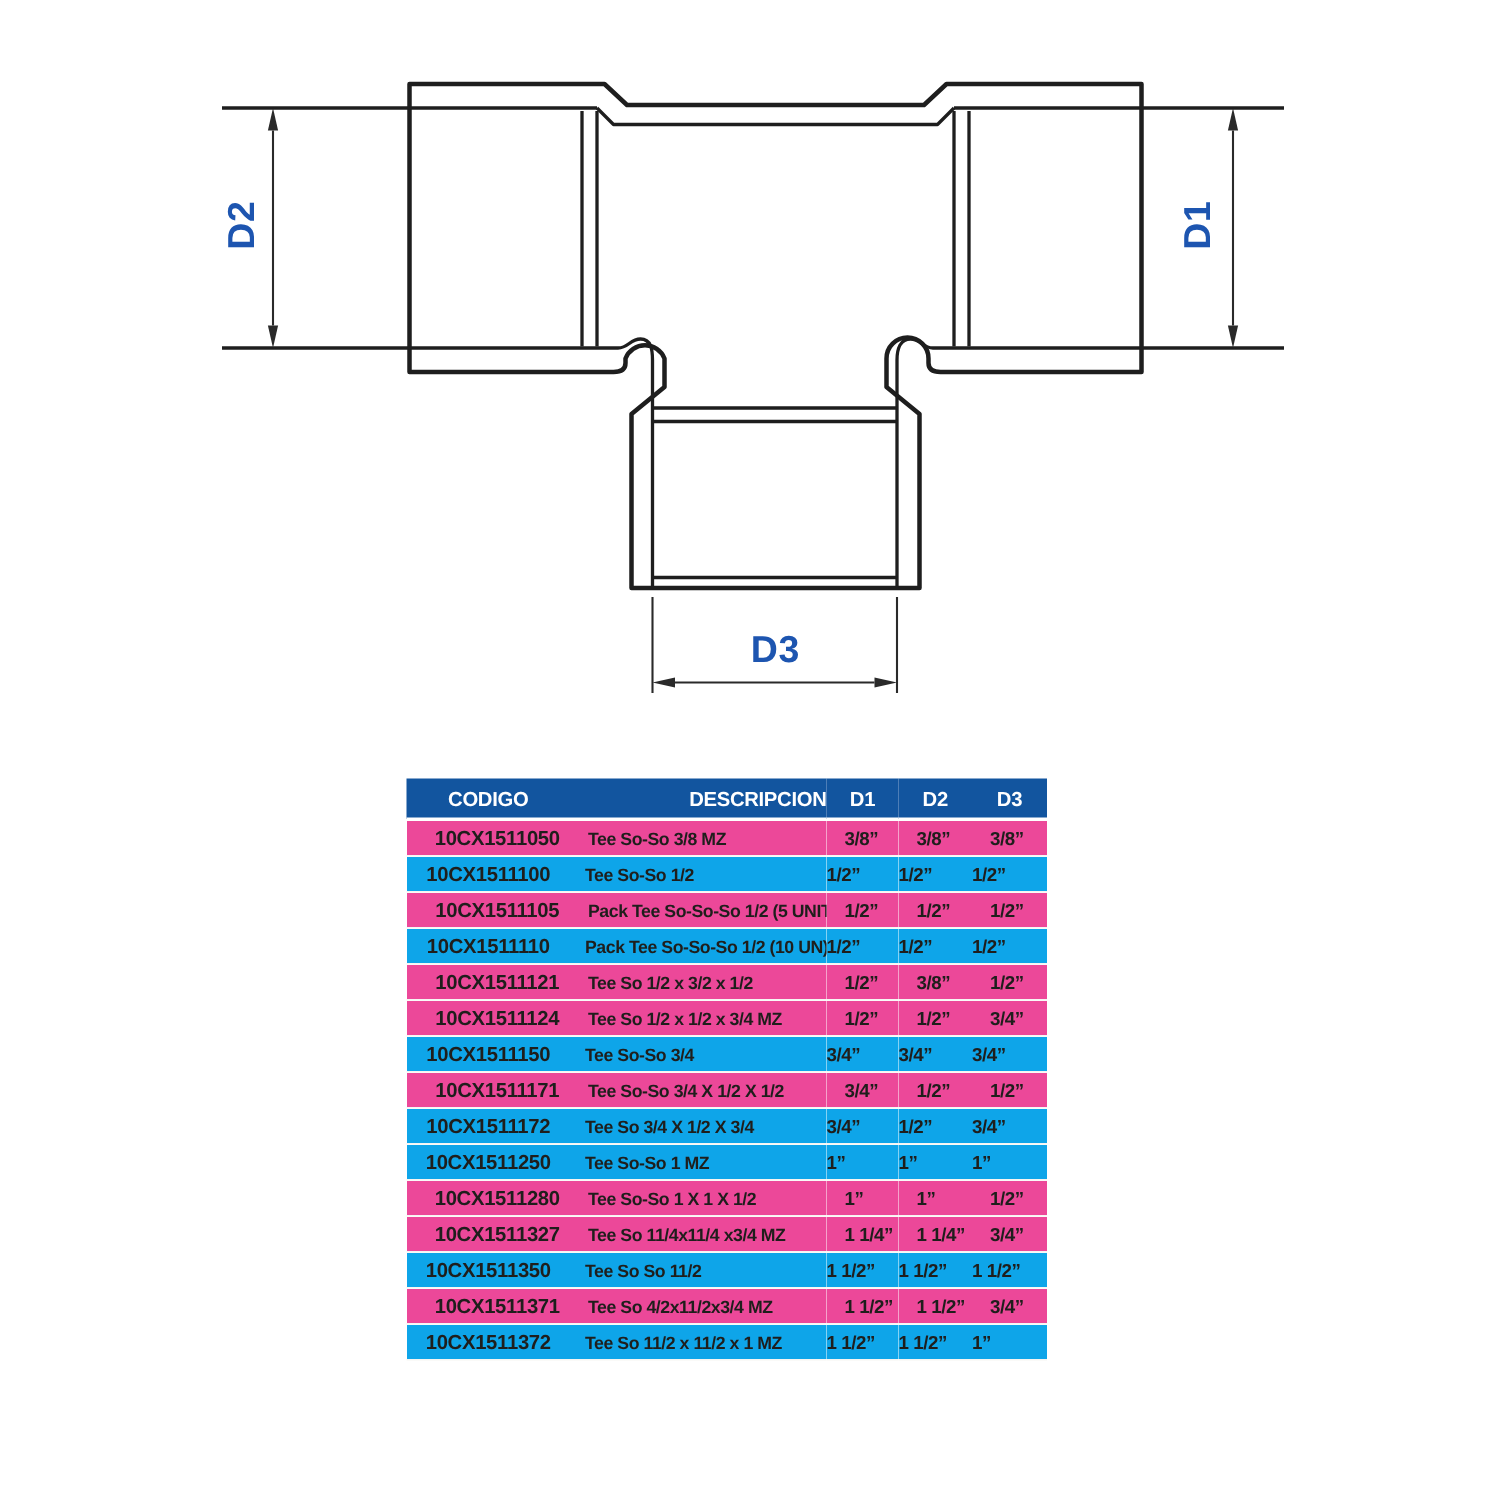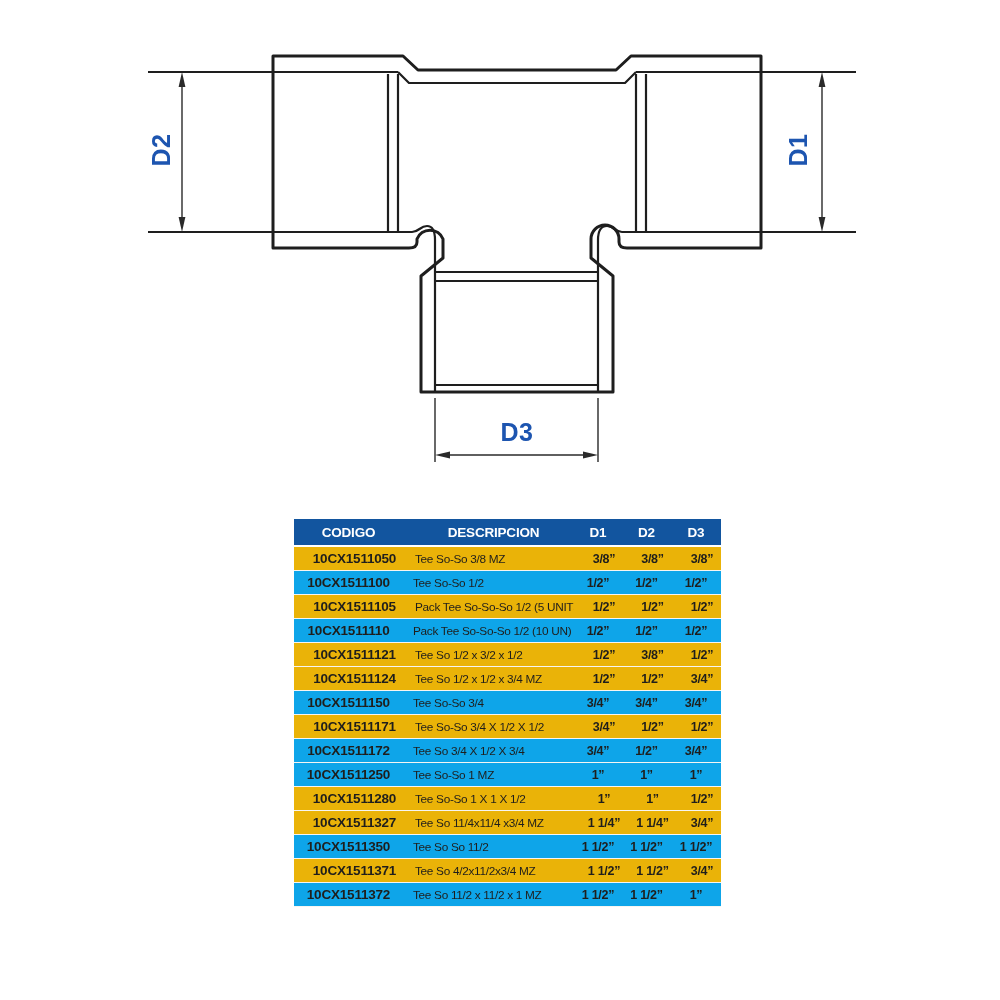--- a/index.html
+++ b/index.html
@@ -16,52 +16,52 @@
   .innerline{fill:none;stroke:#1e1e1e;stroke-width:2.2;stroke-linejoin:round;}
   .dimline{fill:none;stroke:#2a2a2a;stroke-width:1.4;}
   .dimarrow{fill:#2a2a2a;stroke:none;}
   .dim-label{
     fill:#1d55b0;
     font-family:"Liberation Sans","DejaVu Sans",sans-serif;
     font-weight:bold;font-size:25px;letter-spacing:0.5px;
   }
   
   .spec-table{
-    position:absolute;left:294px;top:519px;width:427px;
+    position:absolute;left:271px;top:519px;width:427px;
     border-collapse:collapse;table-layout:fixed;
   }
   .spec-table col.c-codigo{width:109px;}
   .spec-table col.c-desc{width:171px;}
   .spec-table col.c-d1{width:48px;}
   .spec-table col.c-d2{width:49px;}
   .spec-table col.c-d3{width:50px;}
   .spec-table th{
     background:#12559f;color:#ffffff;
     font-size:13.5px;font-weight:bold;letter-spacing:-0.2px;
     height:26px;padding:0;text-align:center;
     border-bottom:2px solid #ffffff;
   }
-  .spec-table th.h-desc{text-align:center;padding-left:10px;}
+  .spec-table th.h-desc{text-align:right;padding-left:10px;}
   .spec-table td{
     height:23px;padding:0;
     color:#1f1e1c;
     border-bottom:1px solid #f6f5f2;
     white-space:nowrap;overflow:hidden;
   }
-  .spec-table tr.odd td{background:#eab308;padding-left:12px;}
+  .spec-table tr.odd td{background:#ec4899;padding-left:12px;}
   .spec-table tr.even td{background:#0ea5e9;}
   td.col-codigo{
     text-align:center;font-weight:bold;font-size:13.5px;letter-spacing:-0.2px;
   }
   td.col-desc{
     text-align:left;padding-left:10px;
-    font-weight:normal;font-size:11.8px;letter-spacing:-0.3px;
+    font-weight:bold;font-size:11.8px;letter-spacing:-0.3px;
   }
   td.col-d{
-    text-align:center;font-weight:bold;font-size:12.5px;letter-spacing:-0.3px;
+    text-align:left;font-weight:bold;font-size:12.5px;letter-spacing:-0.3px;
   }
 </style>
 </head>
 <body>
 
 <div class="canvas">
 
   <svg class="drawing" viewBox="0 0 1000 500" xmlns="http://www.w3.org/2000/svg">
 
     <path class="outline" d="

